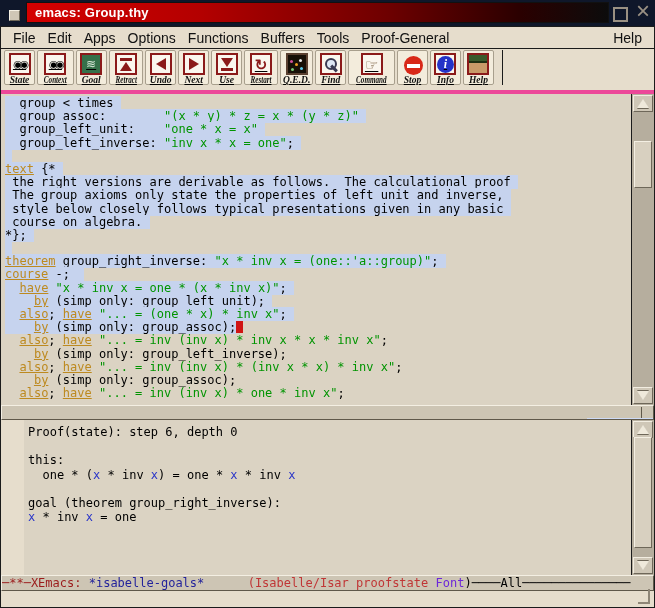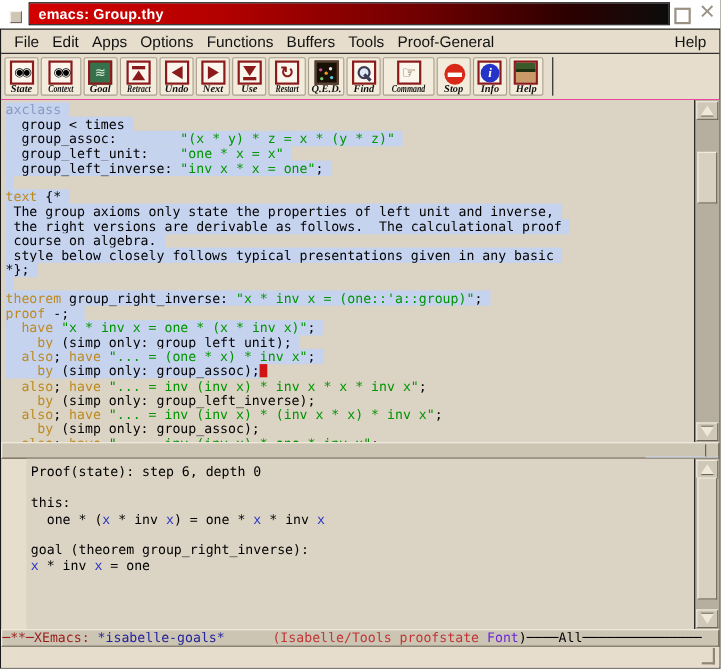--- a/index.html
+++ b/index.html
@@ -1,30 +1,30 @@
 <!DOCTYPE html>
 <html><head>
 <meta charset="utf-8">
 <style>
   html,body{margin:0;padding:0;background:#888;}
   .window{position:relative;width:655px;height:608px;background:#e6ddcc;font-family:"Liberation Sans",sans-serif;overflow:hidden;box-sizing:border-box;}
   
-  .titlebar{position:relative;height:26px;background:#ffffff;}
+  .titlebar{position:relative;height:26px;background:#0f172a;}
   .win-menu-box{position:absolute;left:9px;top:10px;width:9px;height:9px;background:#cfc6b6;border-top:1px solid #f5f0e4;border-left:1px solid #f5f0e4;border-right:1px solid #6f castle:none;border-right:1px solid #6f6859;border-bottom:1px solid #6f6859;}
   .title-red{position:absolute;left:26px;right:46px;top:2px;bottom:3px;background:linear-gradient(90deg,#d40000 0%,#b30000 30%,#6e0000 62%,#2a0000 85%,#0c0c0c 100%);display:flex;align-items:center;border:1px solid #111;}
   .title-red span{color:#fff;font-weight:bold;font-size:13px;padding-left:8px;letter-spacing:0.2px;}
   .max-btn{position:absolute;right:27px;top:7px;width:11px;height:11px;border:2px solid #9a9183;background:transparent;}
   .close-x{position:absolute;right:5px;top:-3px;font-size:24px;color:#9a9183;font-weight:400;cursor:default;}
   
   .client{position:absolute;left:0;right:0;top:26px;bottom:0;border:1px solid #1b1b1b;box-sizing:border-box;display:flex;flex-direction:column;background:#e6ddcc;}
   .menubar{height:21px;border-bottom:1px solid #1b1b1b;display:flex;align-items:center;padding:0 6px;font-size:14px;color:#111;flex:none;}
   .menu-item{padding:2px 6px;white-space:nowrap;}
   .menu-help{margin-left:auto;}
   
-  .toolbar{height:39px;border-bottom:1px solid #ec4899;display:flex;align-items:center;padding:1px 3px;flex:none;}
+  .toolbar{height:39px;border-bottom:4px solid #ec4899;display:flex;align-items:flex-start;padding:1px 3px;flex:none;text-decoration:underline;}
   .tbtn{display:flex;flex-direction:column;align-items:center;justify-content:flex-start;background:#f3ecdc;border:1px solid #a89f8d;border-radius:2px;margin-right:2px;padding:2px 2px 0;min-width:31px;height:35px;box-sizing:border-box;}
   .ibox{width:22px;height:22px;border:2px solid #8b1a1a;background:#faf6ee;display:flex;align-items:center;justify-content:center;position:relative;box-sizing:border-box;flex:none;}
   .tlabel{font-family:"Liberation Serif",serif;font-style:italic;font-weight:700;font-size:9.5px;color:#111;margin-top:0px;white-space:nowrap;}
   .tlabel.tight{transform:scaleX(0.75);transform-origin:center;}
   .tb-sep{width:1px;height:35px;background:#1b1b1b;margin-left:6px;flex:none;}
   
   .eyes-icon::before{content:"◉◉";font-size:11px;letter-spacing:-3px;color:#000;line-height:1;}
   .chalkboard-icon{background:#35714a;}
   .chalkboard-icon::before{content:"≋";color:#d9e8d9;font-size:12px;line-height:1;}
   .retract-icon{flex-direction:column;}
@@ -48,21 +48,21 @@
   .help-general-icon{background:linear-gradient(180deg,#3a5a2c 0,#3a5a2c 6px,#1e3012 6px,#1e3012 8px,#c89a68 8px);}
   
   .bufrow{display:flex;flex:none;}
   .textpane{flex:1;background:#dbd3c3;overflow:hidden;position:relative;font-family:"DejaVu Sans Mono",monospace;font-size:12px;color:#000;}
   #script-pane{padding:3px 0 0 4px;}
   #script-pane .line{height:13.2px;line-height:13.2px;white-space:pre;}
   #goals-pane{padding:5px 0 0 4px;margin-left:23px;}
   #goals-pane .line{height:14.2px;line-height:14.2px;white-space:pre;}
   .hl{background:#c6d3ee;}
   .c-plain{color:#000;}
-  .c-kw{color:#bd8a20;}
+  .c-kw{color:#bd8a20;text-decoration:underline;}
   .c-kw2{color:#8a99c4;}
   .c-str{color:#009400;}
   .c-var{color:#2a35c8;}
   .cursor{display:inline-block;width:7px;height:12px;background:#d01414;vertical-align:-2px;}
   
   .sbcol{width:23px;flex:none;border-left:1px solid #1b1b1b;background:#b6ae9e;position:relative;box-sizing:border-box;}
   .sb-arrow{position:absolute;left:1px;right:1px;height:15px;background:#cfc7b7;border-top:1px solid #f2ede1;border-left:1px solid #f2ede1;border-bottom:1px solid #6e6759;border-right:1px solid #6e6759;display:flex;align-items:center;justify-content:center;}
   .sb-arrow.up{top:1px;}
   .sb-arrow.down{bottom:1px;}
   .sb-arrow.up::before{content:"";border-left:6px solid transparent;border-right:6px solid transparent;border-bottom:9px solid #efe9db;filter:drop-shadow(0 1px 0 #6e6759);}
@@ -165,35 +165,34 @@
         </div>
         <div class="tbtn">
           <div class="ibox help-general-icon"></div>
           <div class="tlabel">Help</div>
         </div>
         <div class="tb-sep"></div>
       </div>
 
     <div class="bufrow" style="height:311px;">
       <div class="textpane" id="script-pane">
-          <div class="line"><span class="hl"><span class="c-kw2">axclass</span><span class="c-plain"> </span></span></div>
           <div class="line"><span class="hl"><span class="c-plain">  group &lt; times </span></span></div>
           <div class="line"><span class="hl"><span class="c-plain">  group_assoc:        </span><span class="c-str">"(x * y) * z = x * (y * z)"</span><span class="c-plain"> </span></span></div>
           <div class="line"><span class="hl"><span class="c-plain">  group_left_unit:    </span><span class="c-str">"one * x = x"</span><span class="c-plain"> </span></span></div>
           <div class="line"><span class="hl"><span class="c-plain">  group_left_inverse: </span><span class="c-str">"inv x * x = one"</span><span class="c-plain">; </span></span></div>
           <div class="line"><span class="hl"><span class="c-plain"> </span></span></div>
           <div class="line"><span class="hl"><span class="c-kw">text</span><span class="c-plain"> {* </span></span></div>
+          <div class="line"><span class="hl"><span class="c-plain"> the right versions are derivable as follows.  The calculational proof </span></span></div>
           <div class="line"><span class="hl"><span class="c-plain"> The group axioms only state the properties of left unit and inverse, </span></span></div>
-          <div class="line"><span class="hl"><span class="c-plain"> the right versions are derivable as follows.  The calculational proof </span></span></div>
+          <div class="line"><span class="hl"><span class="c-plain"> style below closely follows typical presentations given in any basic </span></span></div>
           <div class="line"><span class="hl"><span class="c-plain"> course on algebra. </span></span></div>
-          <div class="line"><span class="hl"><span class="c-plain"> style below closely follows typical presentations given in any basic </span></span></div>
           <div class="line"><span class="hl"><span class="c-plain">*}; </span></span></div>
           <div class="line"><span class="hl"><span class="c-plain"> </span></span></div>
           <div class="line"><span class="hl"><span class="c-kw">theorem</span><span class="c-plain"> group_right_inverse: </span><span class="c-str">"x * inv x = (one::'a::group)"</span><span class="c-plain">; </span></span></div>
-          <div class="line"><span class="hl"><span class="c-kw">proof</span><span class="c-plain"> -;  </span></span></div>
+          <div class="line"><span class="hl"><span class="c-kw">course</span><span class="c-plain"> -;  </span></span></div>
           <div class="line"><span class="hl"><span class="c-plain">  </span><span class="c-kw">have</span><span class="c-plain"> </span><span class="c-str">"x * inv x = one * (x * inv x)"</span><span class="c-plain">; </span></span></div>
           <div class="line"><span class="hl"><span class="c-plain">    </span><span class="c-kw">by</span><span class="c-plain"> (simp only: group_left_unit); </span></span></div>
           <div class="line"><span class="hl"><span class="c-plain">  </span><span class="c-kw">also</span><span class="c-plain">; </span><span class="c-kw">have</span><span class="c-plain"> </span><span class="c-str">"... = (one * x) * inv x"</span><span class="c-plain">; </span></span></div>
           <div class="line"><span class="hl"><span class="c-plain">    </span><span class="c-kw">by</span><span class="c-plain"> (simp only: group_assoc);</span></span><span class="cursor"></span></div>
           <div class="line"><span><span class="c-plain">  </span><span class="c-kw">also</span><span class="c-plain">; </span><span class="c-kw">have</span><span class="c-plain"> </span><span class="c-str">"... = inv (inv x) * inv x * x * inv x"</span><span class="c-plain">;</span></span></div>
           <div class="line"><span><span class="c-plain">    </span><span class="c-kw">by</span><span class="c-plain"> (simp only: group_left_inverse);</span></span></div>
           <div class="line"><span><span class="c-plain">  </span><span class="c-kw">also</span><span class="c-plain">; </span><span class="c-kw">have</span><span class="c-plain"> </span><span class="c-str">"... = inv (inv x) * (inv x * x) * inv x"</span><span class="c-plain">;</span></span></div>
           <div class="line"><span><span class="c-plain">    </span><span class="c-kw">by</span><span class="c-plain"> (simp only: group_assoc);</span></span></div>
           <div class="line"><span><span class="c-plain">  </span><span class="c-kw">also</span><span class="c-plain">; </span><span class="c-kw">have</span><span class="c-plain"> </span><span class="c-str">"... = inv (inv x) * one * inv x"</span><span class="c-plain">;</span></span></div>
         </div>
@@ -218,20 +217,20 @@
           <div class="line"><span><span class="c-plain">goal (theorem group_right_inverse):</span></span></div>
           <div class="line"><span><span class="c-var">x</span><span class="c-plain"> * inv </span><span class="c-var">x</span><span class="c-plain"> = one</span></span></div>
         </div>
       <div class="sbcol">
         <div class="sb-arrow up"></div>
         <div class="sb-thumb" style="top:17px;height:109px;"></div>
         <div class="sb-arrow down"></div>
       </div>
     </div>
 
-    <div class="modeline" id="modeline-goals"><span class="c-red1">─**─XEmacs: </span><span class="c-blue1">*isabelle-goals*</span><span class="c-plain">      </span><span class="c-red2">(Isabelle/Tools proofstate </span><span class="c-green1">Font</span><span class="c-plain">)────All───────────────</span></div>
+    <div class="modeline" id="modeline-goals"><span class="c-red1">─**─XEmacs: </span><span class="c-blue1">*isabelle-goals*</span><span class="c-plain">      </span><span class="c-red2">(Isabelle/Isar proofstate </span><span class="c-green1">Font</span><span class="c-plain">)────All───────────────</span></div>
 
     <div class="echo">
       <div class="resize-grip"></div>
     </div>
 
   </div>
 </div>
 
 </body></html>

